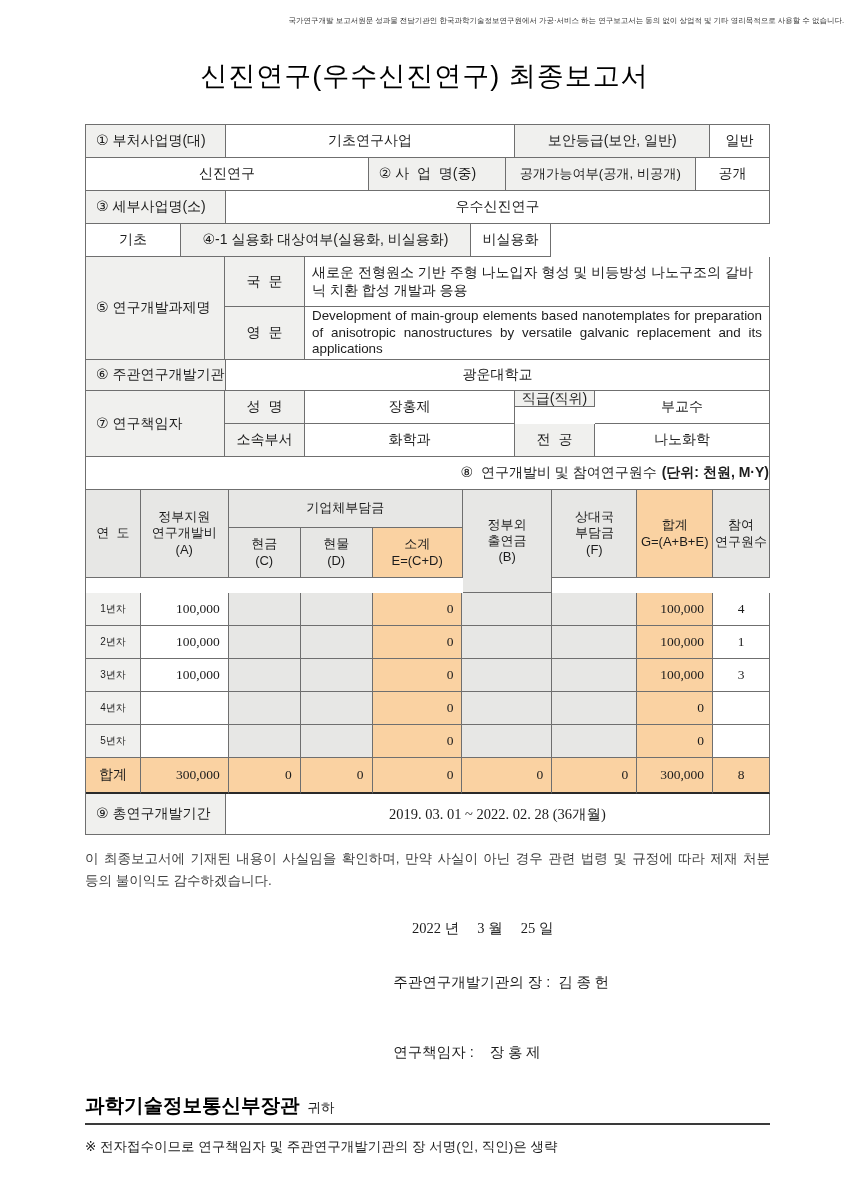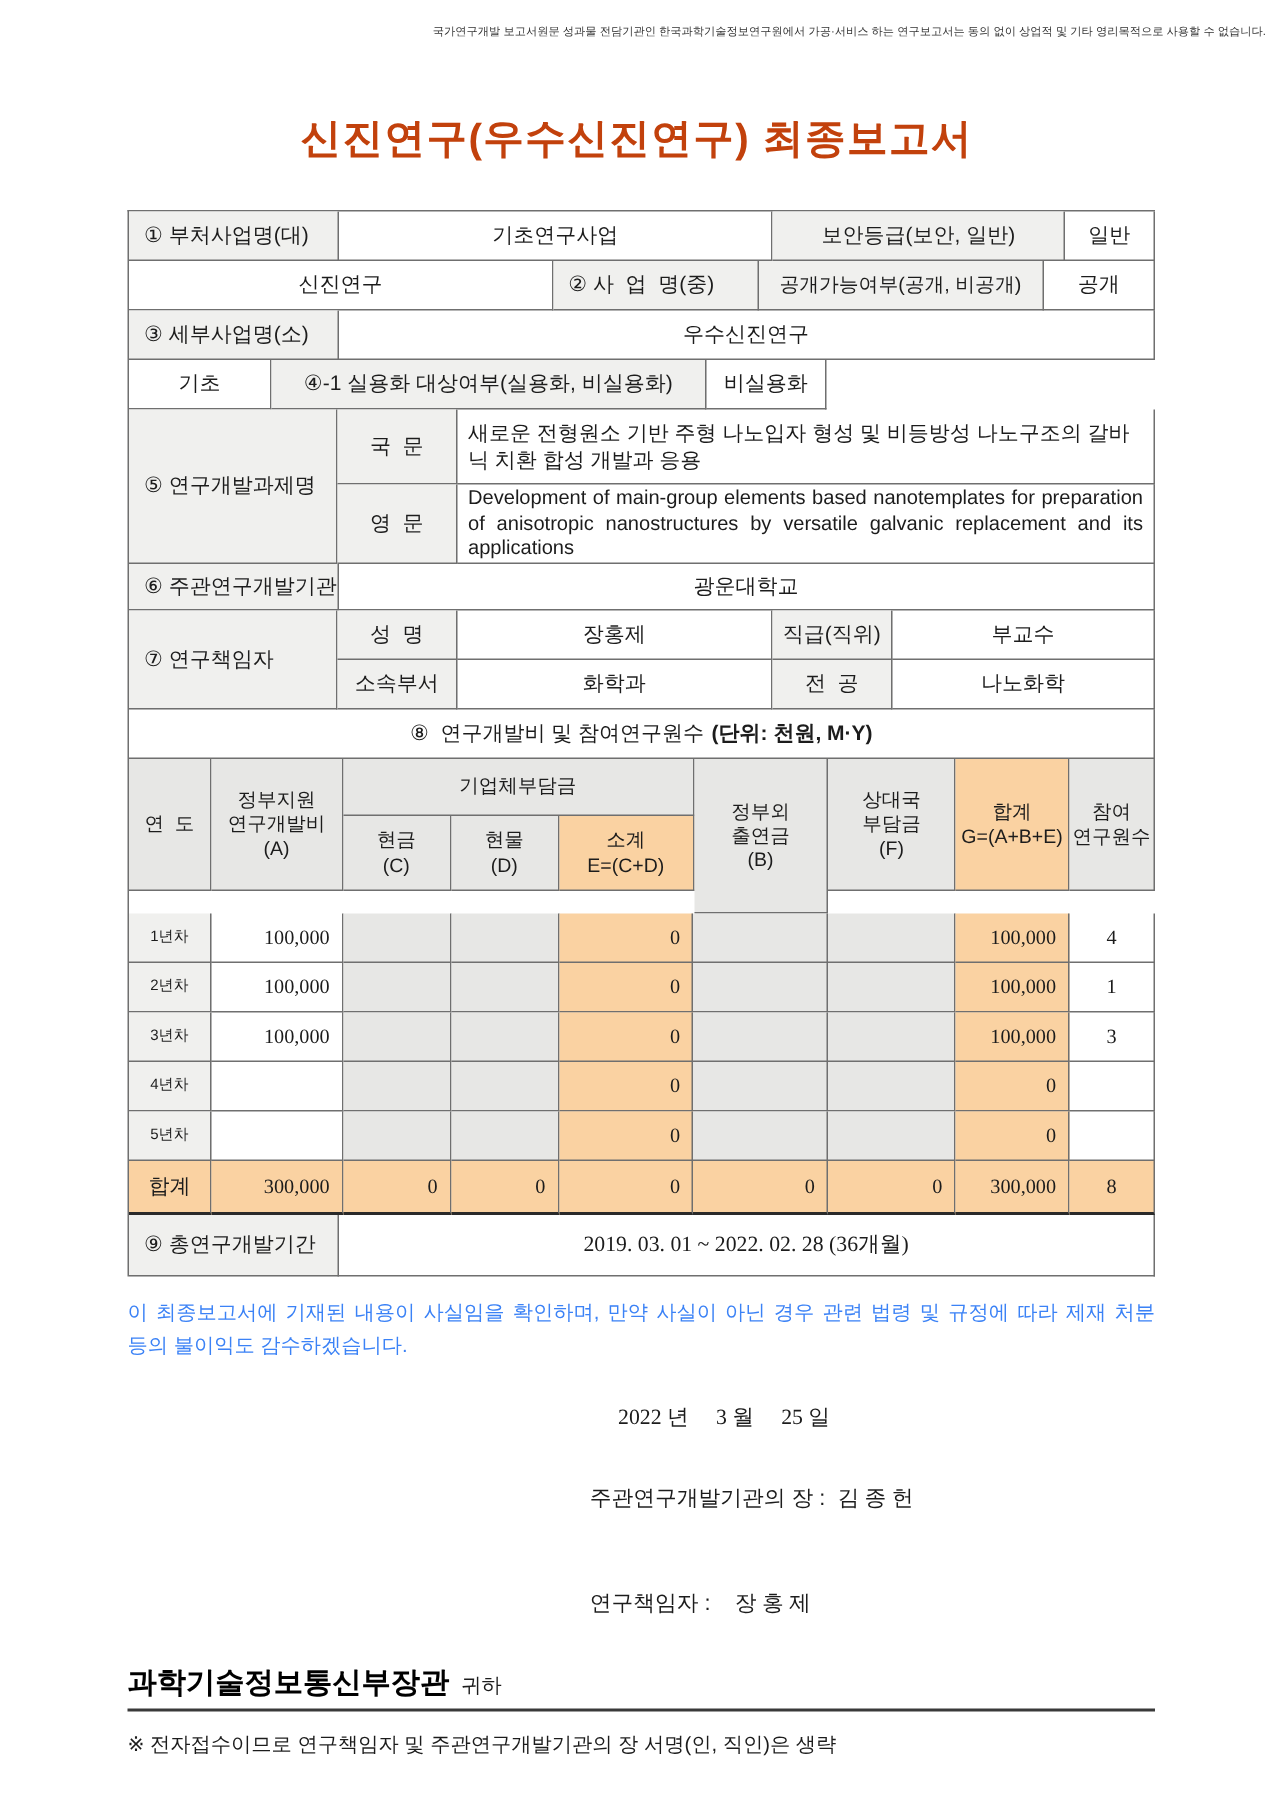--- a/index.html
+++ b/index.html
@@ -1,40 +1,40 @@
 <!DOCTYPE html>
 <html><head>
 <meta charset="utf-8">
 <style>
   html,body{margin:0;padding:0;background:#fff;}
   body{width:849px;height:1200px;position:relative;color:#1c1c1c;
        font-family:"Liberation Sans","DejaVu Sans",sans-serif;}
   .disclaimer{margin-top:16px;padding-right:5px;text-align:right;font-size:7.5px;color:#333;}
-  .doc-title{margin-top:48px;text-align:center;font-size:27px;font-weight:bold;letter-spacing:1px;color:#c2410c;}
+  .doc-title{margin-top:32px;text-align:center;font-size:27px;font-weight:normal;letter-spacing:1px;color:#000000;}
   .content{width:685px;margin:30px 0 0 85px;}
   .tbl{border-top:1px solid #6f6f6f;border-left:1px solid #6f6f6f;}
   .row{display:flex;}
   .c{border-right:1px solid #6f6f6f;border-bottom:1px solid #6f6f6f;box-sizing:border-box;
      display:flex;align-items:center;justify-content:center;text-align:center;
      white-space:pre-wrap;overflow:hidden;font-size:14px;line-height:1.25;}
   .lbl{background:#f0f0ee;justify-content:flex-start;text-align:left;padding-left:10px;}
   .attr{background:#f0f0ee;}
   .txt{justify-content:flex-start;text-align:left;padding:2px 7px;}
   .eng{font-size:13.4px;text-align:justify;}
   .bh{background:#e7e7e5;font-size:13px;}
   .gray{background:#e7e7e5;}
   .org{background:#fad2a2;}
   .num{justify-content:flex-end;padding-right:8px;font-size:13.5px;
        font-family:"Liberation Serif","DejaVu Serif",serif;}
   .ctr{font-size:13.5px;font-family:"Liberation Serif","DejaVu Serif",serif;}
   .yearc{background:#f0f0ee;font-size:10px;}
   .thickb{border-bottom:2px solid #2a2a2a;}
-  .sec8{font-size:14px;}
+  .sec8{font-size:14px;justify-content:flex-end;}
   .sec8 .unit{font-weight:bold;margin-left:5px;}
-  .stmt{margin-top:13px;font-size:13.5px;line-height:1.65;text-align:justify;word-break:keep-all;color:#3b82f6;}
+  .stmt{margin-top:13px;font-size:13.5px;line-height:1.65;text-align:justify;word-break:keep-all;color:#404040;}
   .serif{font-family:"Liberation Serif","DejaVu Serif",serif;}
   .dateline{margin-top:26px;margin-left:327px;font-size:14.5px;white-space:pre;}
   .signline{margin-top:19px;margin-left:292px;font-size:14.5px;white-space:pre;}
   .recipient{margin-top:14px;display:flex;align-items:baseline;}
   .recipient .big{font-size:19.5px;font-weight:bold;color:#000;}
   .recipient .small{font-size:13.5px;margin-left:8px;}
   .divider{border:none;border-top:2px solid #3a3a3a;margin:4px 0 0 0;}
   .note{margin-top:13px;font-size:13.5px;word-break:keep-all;}
 </style>
 </head>
@@ -91,21 +91,21 @@
       <div class="c lbl" style="width:140px;height:31px">⑥ 주관연구개발기관</div>
       <div class="c" style="width:545px;height:31px">광운대학교</div>
     </div>
 
     <div class="row">
       <div class="c lbl" style="width:140px;height:66px">⑦ 연구책임자</div>
       <div>
         <div class="row">
           <div class="c attr" style="width:80px;height:33px">성  명</div>
           <div class="c" style="width:210px;height:33px">장홍제</div>
-          <div class="c attr" style="width:80px;height:33px">직급(직위)</div>
+          <div class="c attr" style="width:80px;height:16px">직급(직위)</div>
           <div class="c" style="width:175px;height:33px">부교수</div>
         </div>
         <div class="row">
           <div class="c attr" style="width:80px;height:33px">소속부서</div>
           <div class="c" style="width:210px;height:33px">화학과</div>
           <div class="c attr" style="width:80px;height:33px">전  공</div>
           <div class="c" style="width:175px;height:33px">나노화학</div>
         </div>
       </div>
     </div>

